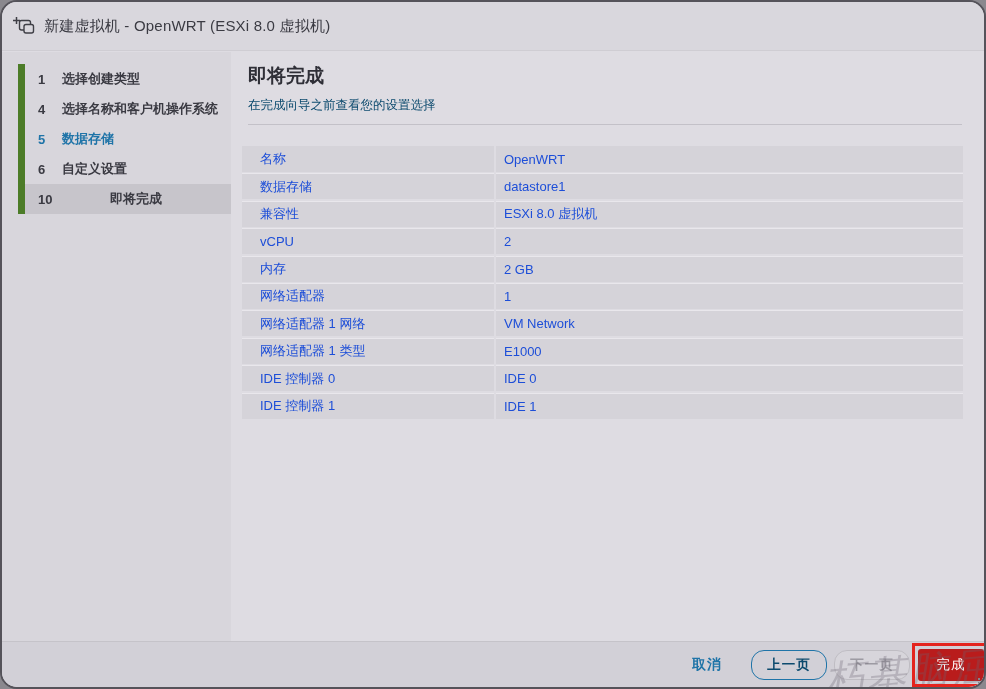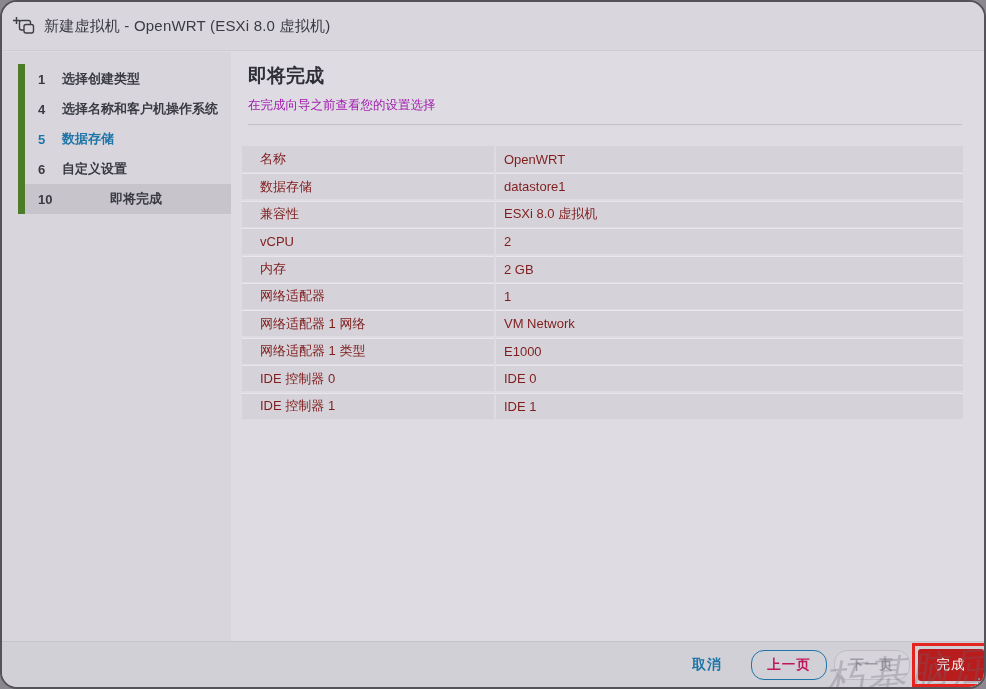--- a/index.html
+++ b/index.html
@@ -35,44 +35,44 @@
     font-size:13px; font-weight:600; color:#3a3a42; cursor:default;
   }
   .step .step-num { width:24px; flex:0 0 24px; }
   .step.link { color:#1f74a8; }
   .step.current { background:#c7c5cb;gap:48px; }
 
   
   .main { position:absolute; top:50px; left:229px; right:0; bottom:46px; background:#dedce2; }
   .main-head { padding:9px 22px 0 17px; }
   .page-title { font-size:19px; font-weight:bold; color:#2f2f37; margin-top:2px; }
-  .page-subtitle { font-size:12.5px; color:#a21caf; margin-top:8px;font-family:Liberation Mono, monospace; }
+  .page-subtitle { font-size:12.5px; color:#0c4a6e; margin-top:8px;font-family:Liberation Mono, monospace; }
   .head-divider { border:none; border-top:1px solid #c3c1c8; margin:10px 0 0 0; }
 
   .settings-table { margin:21px 21px 0 11px; }
   .srow { display:flex; height:26px; margin-bottom:1.4px; }
-  .cell { display:flex; align-items:center; font-size:13px; color:#7f1d1d; background:#d5d3d9; }
+  .cell { display:flex; align-items:center; font-size:13px; color:#1d4ed8; background:#d5d3d9; }
   .cell.label { width:252px; flex:0 0 252px; padding-left:18px; margin-right:2px; }
   .cell.value { flex:1; padding-left:8px; }
   .srow + .srow .cell { border-top:1px solid #e9e7ec; }
 
   
   .footerbar {
     position:absolute; left:0; right:0; bottom:0; height:46px;
     background:#d2d0d7; border-top:1px solid #c5c3c9;
     display:flex; align-items:center; justify-content:flex-end; 
   }
   button { font-family:inherit; cursor:pointer; }
   .link-btn {
     background:none; border:none; color:#1f74a8; font-size:14px; font-weight:600;
     margin-right:22px; letter-spacing:1px;
   }
   .outline-btn {
     width:76px; height:30px; border-radius:13px; background:transparent;
-    border:1.5px solid #1f74a8; color:#be185d; font-size:13.5px; font-weight:600;
+    border:1.5px solid #1f74a8; color:#0c4a6e; font-size:13.5px; font-weight:600;
     margin-left:7px; letter-spacing:1px;
   }
   .outline-btn.disabled {
     border:1px solid #bfbdc3; color:#9d9ba3; background:#d7d5db; cursor:default;
   }
   .annotation-wrap { position:relative; margin-left:8px; }
   .primary-btn {
     width:66px; height:32px; border:none; border-radius:3px;
     background:#b91c1c; color:#ffffff; font-size:13.5px; font-weight:normal; letter-spacing:1px;
   }

